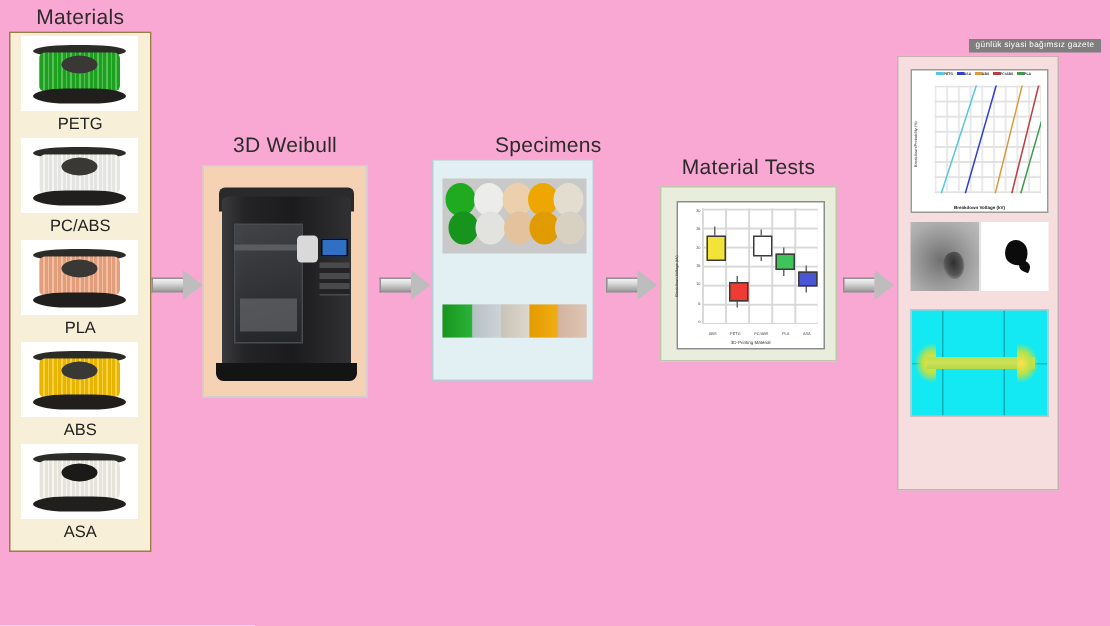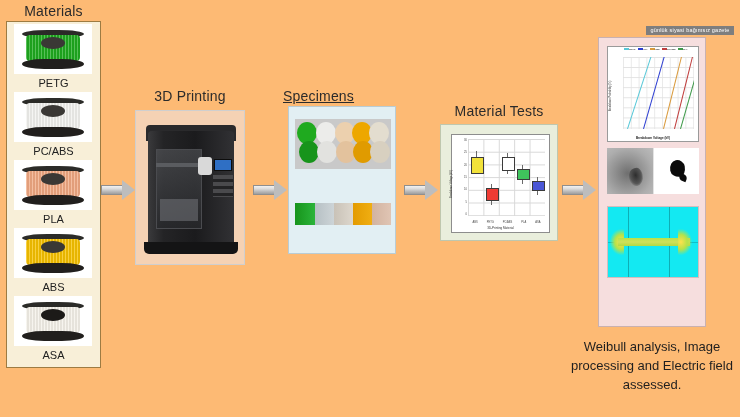--- a/index.html
+++ b/index.html
@@ -2,21 +2,21 @@
 <html><head>
 <meta charset="utf-8">
 <style>
   * { box-sizing: border-box; margin: 0; padding: 0; }
   html, body {
     width: 740px; height: 417px;
     background: #ffffff;
     font-family: "Liberation Sans", sans-serif;
     overflow: hidden;
   }
-  #canvas { position: relative; width: 740px; height: 417px; background: #fdba74; }
+  #canvas { position: relative; width: 740px; height: 417px; background: #f9a8d4; }
 
   .panel-title {
     position: absolute;
     font-size: 14px;
     color: #2b2b2b;
     letter-spacing: .2px;
     white-space: nowrap;
   }
 
   
@@ -349,42 +349,42 @@
       </div>
       <div class="spool-label">ASA</div>
     </div>
   </div>
 
   <div class="arrow" style="left:101px; top:180px; width:34px;">
     <div class="shaft" style="width:21px;"></div>
       <div class="head" style="left:21px;"></div>
   </div>
 
-  <div class="panel-title" style="left:130px; top:88px; width:120px; text-align:center;">3D Printing</div>
+  <div class="panel-title" style="left:130px; top:88px; width:120px; text-align:center;">3D Weibull</div>
 
   <div id="printing-panel">
     <div class="printer">
       <div class="top"></div>
       <div class="body"></div>
       <div class="window"></div>
       <div class="gantry"></div>
       <div class="bed"></div>
       <div class="head-node"></div>
       <div class="screen"></div>
       <div class="keys"></div>
       <div class="base"></div>
     </div>
   </div>
 
   <div class="arrow" style="left:253px; top:180px; width:34px;">
     <div class="shaft" style="width:21px;"></div>
       <div class="head" style="left:21px;"></div>
   </div>
 
-  <div class="panel-title" style="left:283px; top:88px; width:118px; text-align:left;text-decoration:underline;">Specimens</div>
+  <div class="panel-title" style="left:283px; top:88px; width:118px; text-align:right;">Specimens</div>
 
   <div id="specimens-panel">
     <div class="disc-strip">
       <div class="disc" style="left:2px;  top:3px;  background:#1faa1f"></div>
       <div class="disc" style="left:4px;  top:22px; background:#17941b"></div>
       <div class="disc" style="left:21px; top:3px;  background:#ececea"></div>
       <div class="disc" style="left:22px; top:22px; background:#e2e2df"></div>
       <div class="disc" style="left:40px; top:3px;  background:#ecd0ae"></div>
       <div class="disc" style="left:41px; top:22px; background:#e3c29d"></div>
       <div class="disc" style="left:57px; top:3px;  background:#eda700"></div>
@@ -497,15 +497,14 @@
       <div class="vline" style="left:68%;"></div>
       <div class="cap-l"></div>
       <div class="specimen"></div>
       <div class="cap-r"></div>
       <div class="tag" style="left:60%; top:34%;"></div>
       <div class="tag" style="left:60%; top:62%;"></div>
     </div>
 
   </div>
 
-  <div id="caption">Weibull analysis, Image processing and Electric field assessed.</div>
 
 </div>
 
 </body></html>

